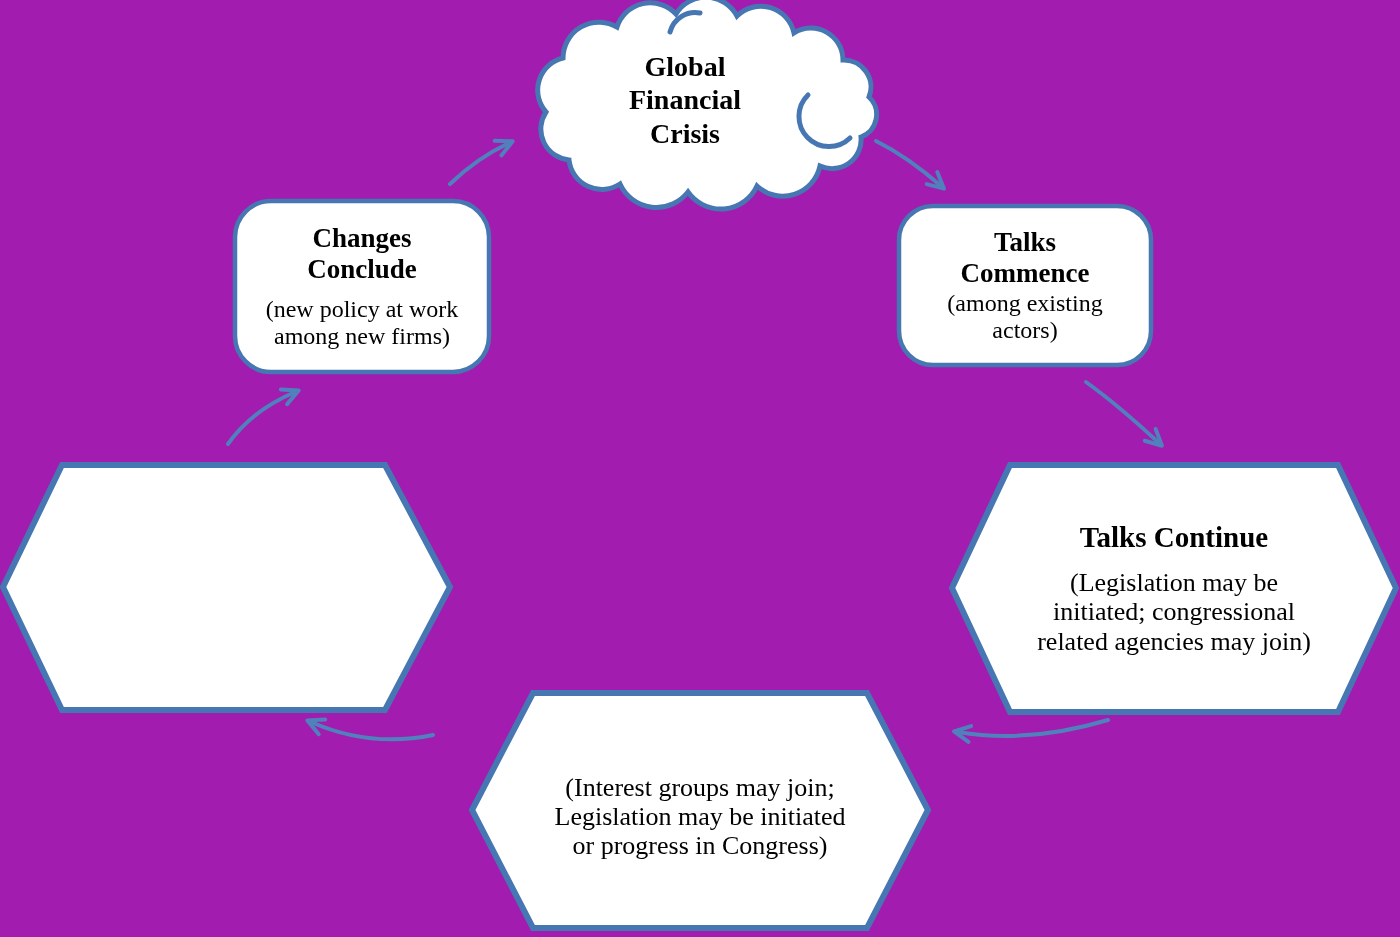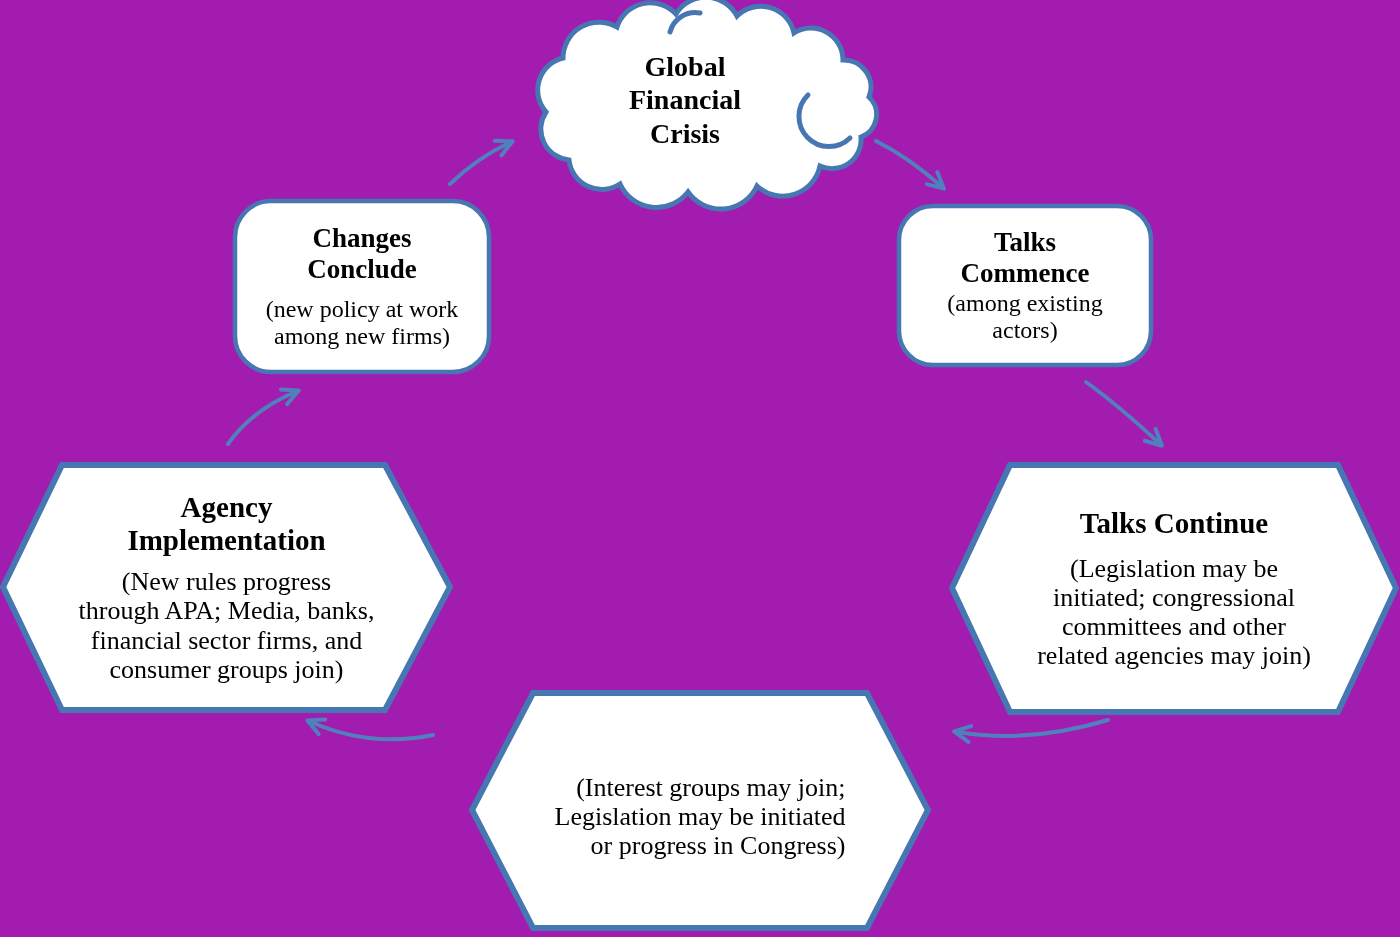--- a/index.html
+++ b/index.html
@@ -24,21 +24,21 @@
   .title { font-weight: bold; }
   .line { white-space: nowrap; }
   .cloud-node .title { font-size: 28px; line-height: 1.18; }
   .small-node .title { font-size: 27px; line-height: 1.14; text-align: center; }
   .small-node .subtitle { font-size: 24px; line-height: 1.12; }
   .hex-node .title { font-size: 29px; line-height: 1.14; }
   .hex-node .subtitle { font-size: 26px; line-height: 1.12; }
   #node-changes .subtitle { margin-top: 12px; }
   #node-commence .subtitle { margin-top: 2px; }
   #node-continue .subtitle { margin-top: 14px; }
-  #node-conclude .subtitle { margin-top: 12px; text-align: right; }
+  #node-conclude .subtitle { margin-top: 12px; }
   #node-agency .subtitle { margin-top: 10px; }
 </style>
 </head>
 <body>
 
 <div class="stage">
 
   <svg class="layer" width="1400" height="937" viewBox="0 0 1400 937">
     <defs>
       <marker id="openArrow" viewBox="0 0 24 24" refX="16" refY="12" markerWidth="24" markerHeight="24" markerUnits="userSpaceOnUse" orient="auto">
@@ -107,39 +107,26 @@
       <div class="line">(among existing</div>
       <div class="line">actors)</div>
     </div>
   </div>
 
   <div class="node hex-node" id="node-continue" style="left:952px; top:465px; width:444px; height:247px;">
     <div class="title">Talks Continue</div>
     <div class="subtitle">
       <div class="line">(Legislation may be</div>
       <div class="line">initiated; congressional</div>
-      <div class="line">committees and other</div>
       <div class="line">related agencies may join)</div>
     </div>
   </div>
 
   <div class="node hex-node" id="node-conclude" style="left:472px; top:693px; width:456px; height:235px;">
     <div class="subtitle">
       <div class="line">(Interest groups may join;</div>
       <div class="line">Legislation may be initiated</div>
       <div class="line">or progress in Congress)</div>
     </div>
   </div>
 
-  <div class="node hex-node" id="node-agency" style="left:3px; top:465px; width:447px; height:245px;">
-    <div class="title">
-      <div class="line">Agency</div>
-      <div class="line">Implementation</div>
-    </div>
-    <div class="subtitle">
-      <div class="line">(New rules progress</div>
-      <div class="line">through APA; Media, banks,</div>
-      <div class="line">financial sector firms, and</div>
-      <div class="line">consumer groups join)</div>
-    </div>
-  </div>
 
 </div>
 
 </body></html>

